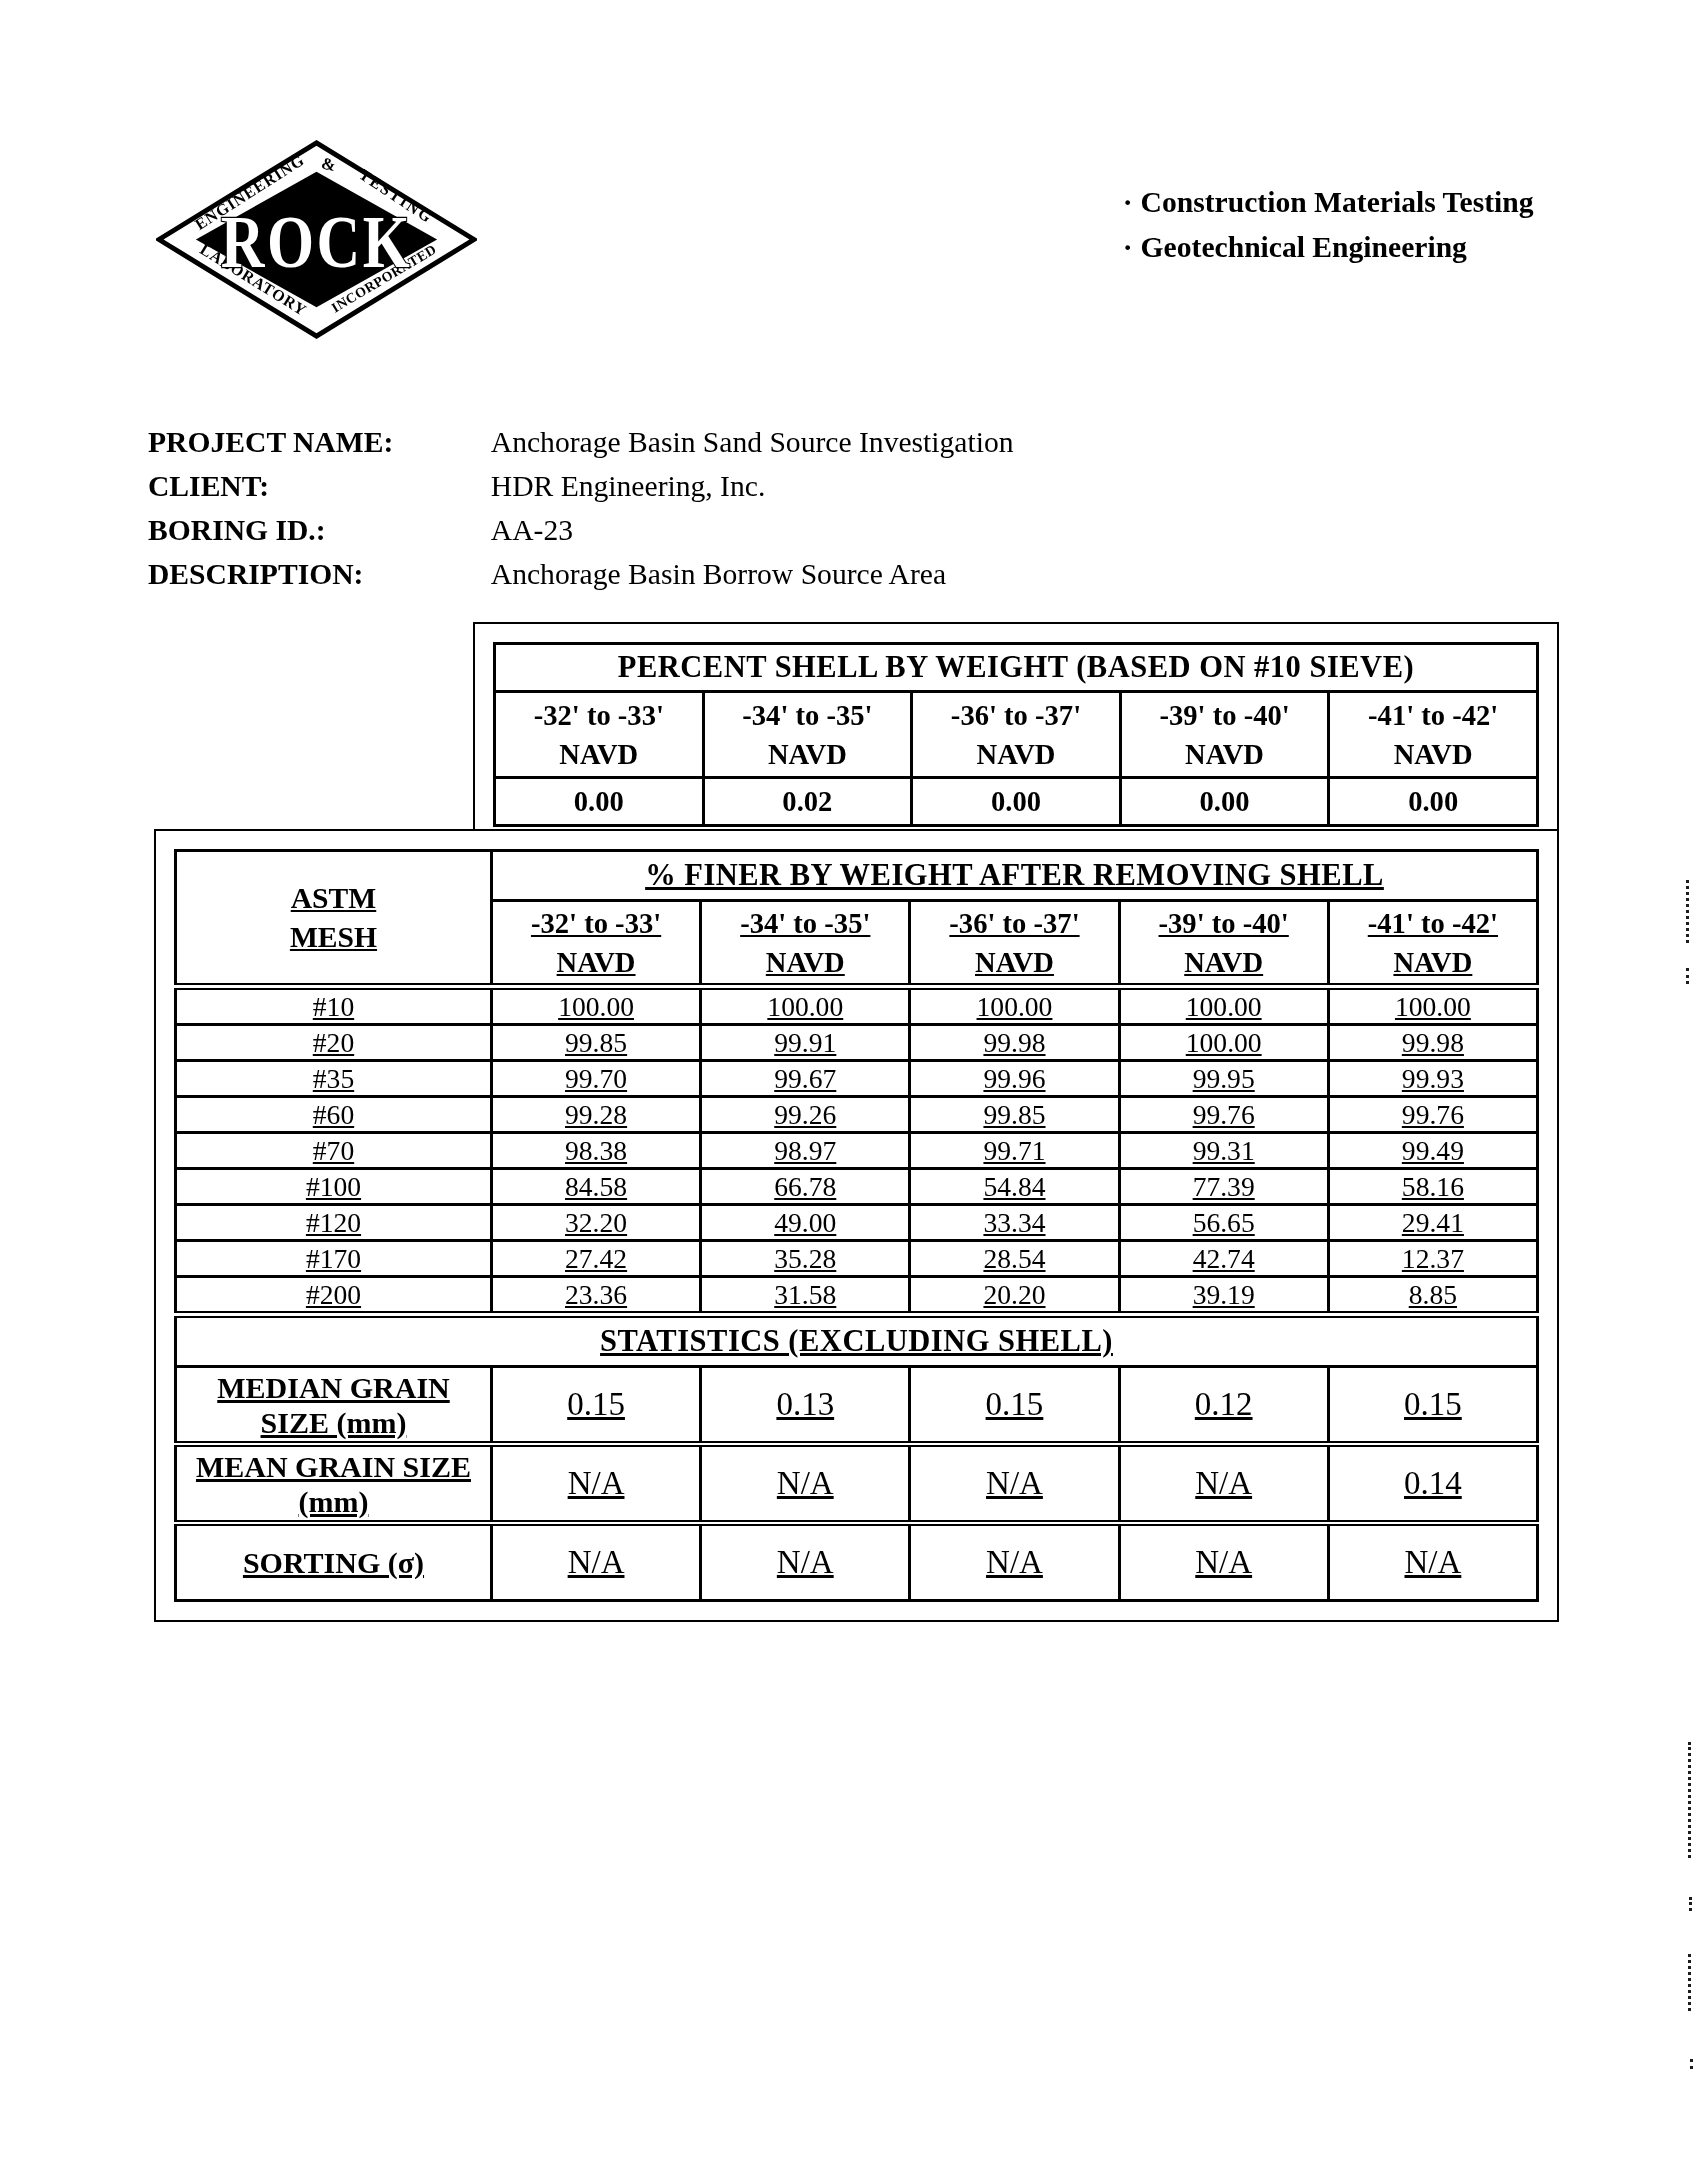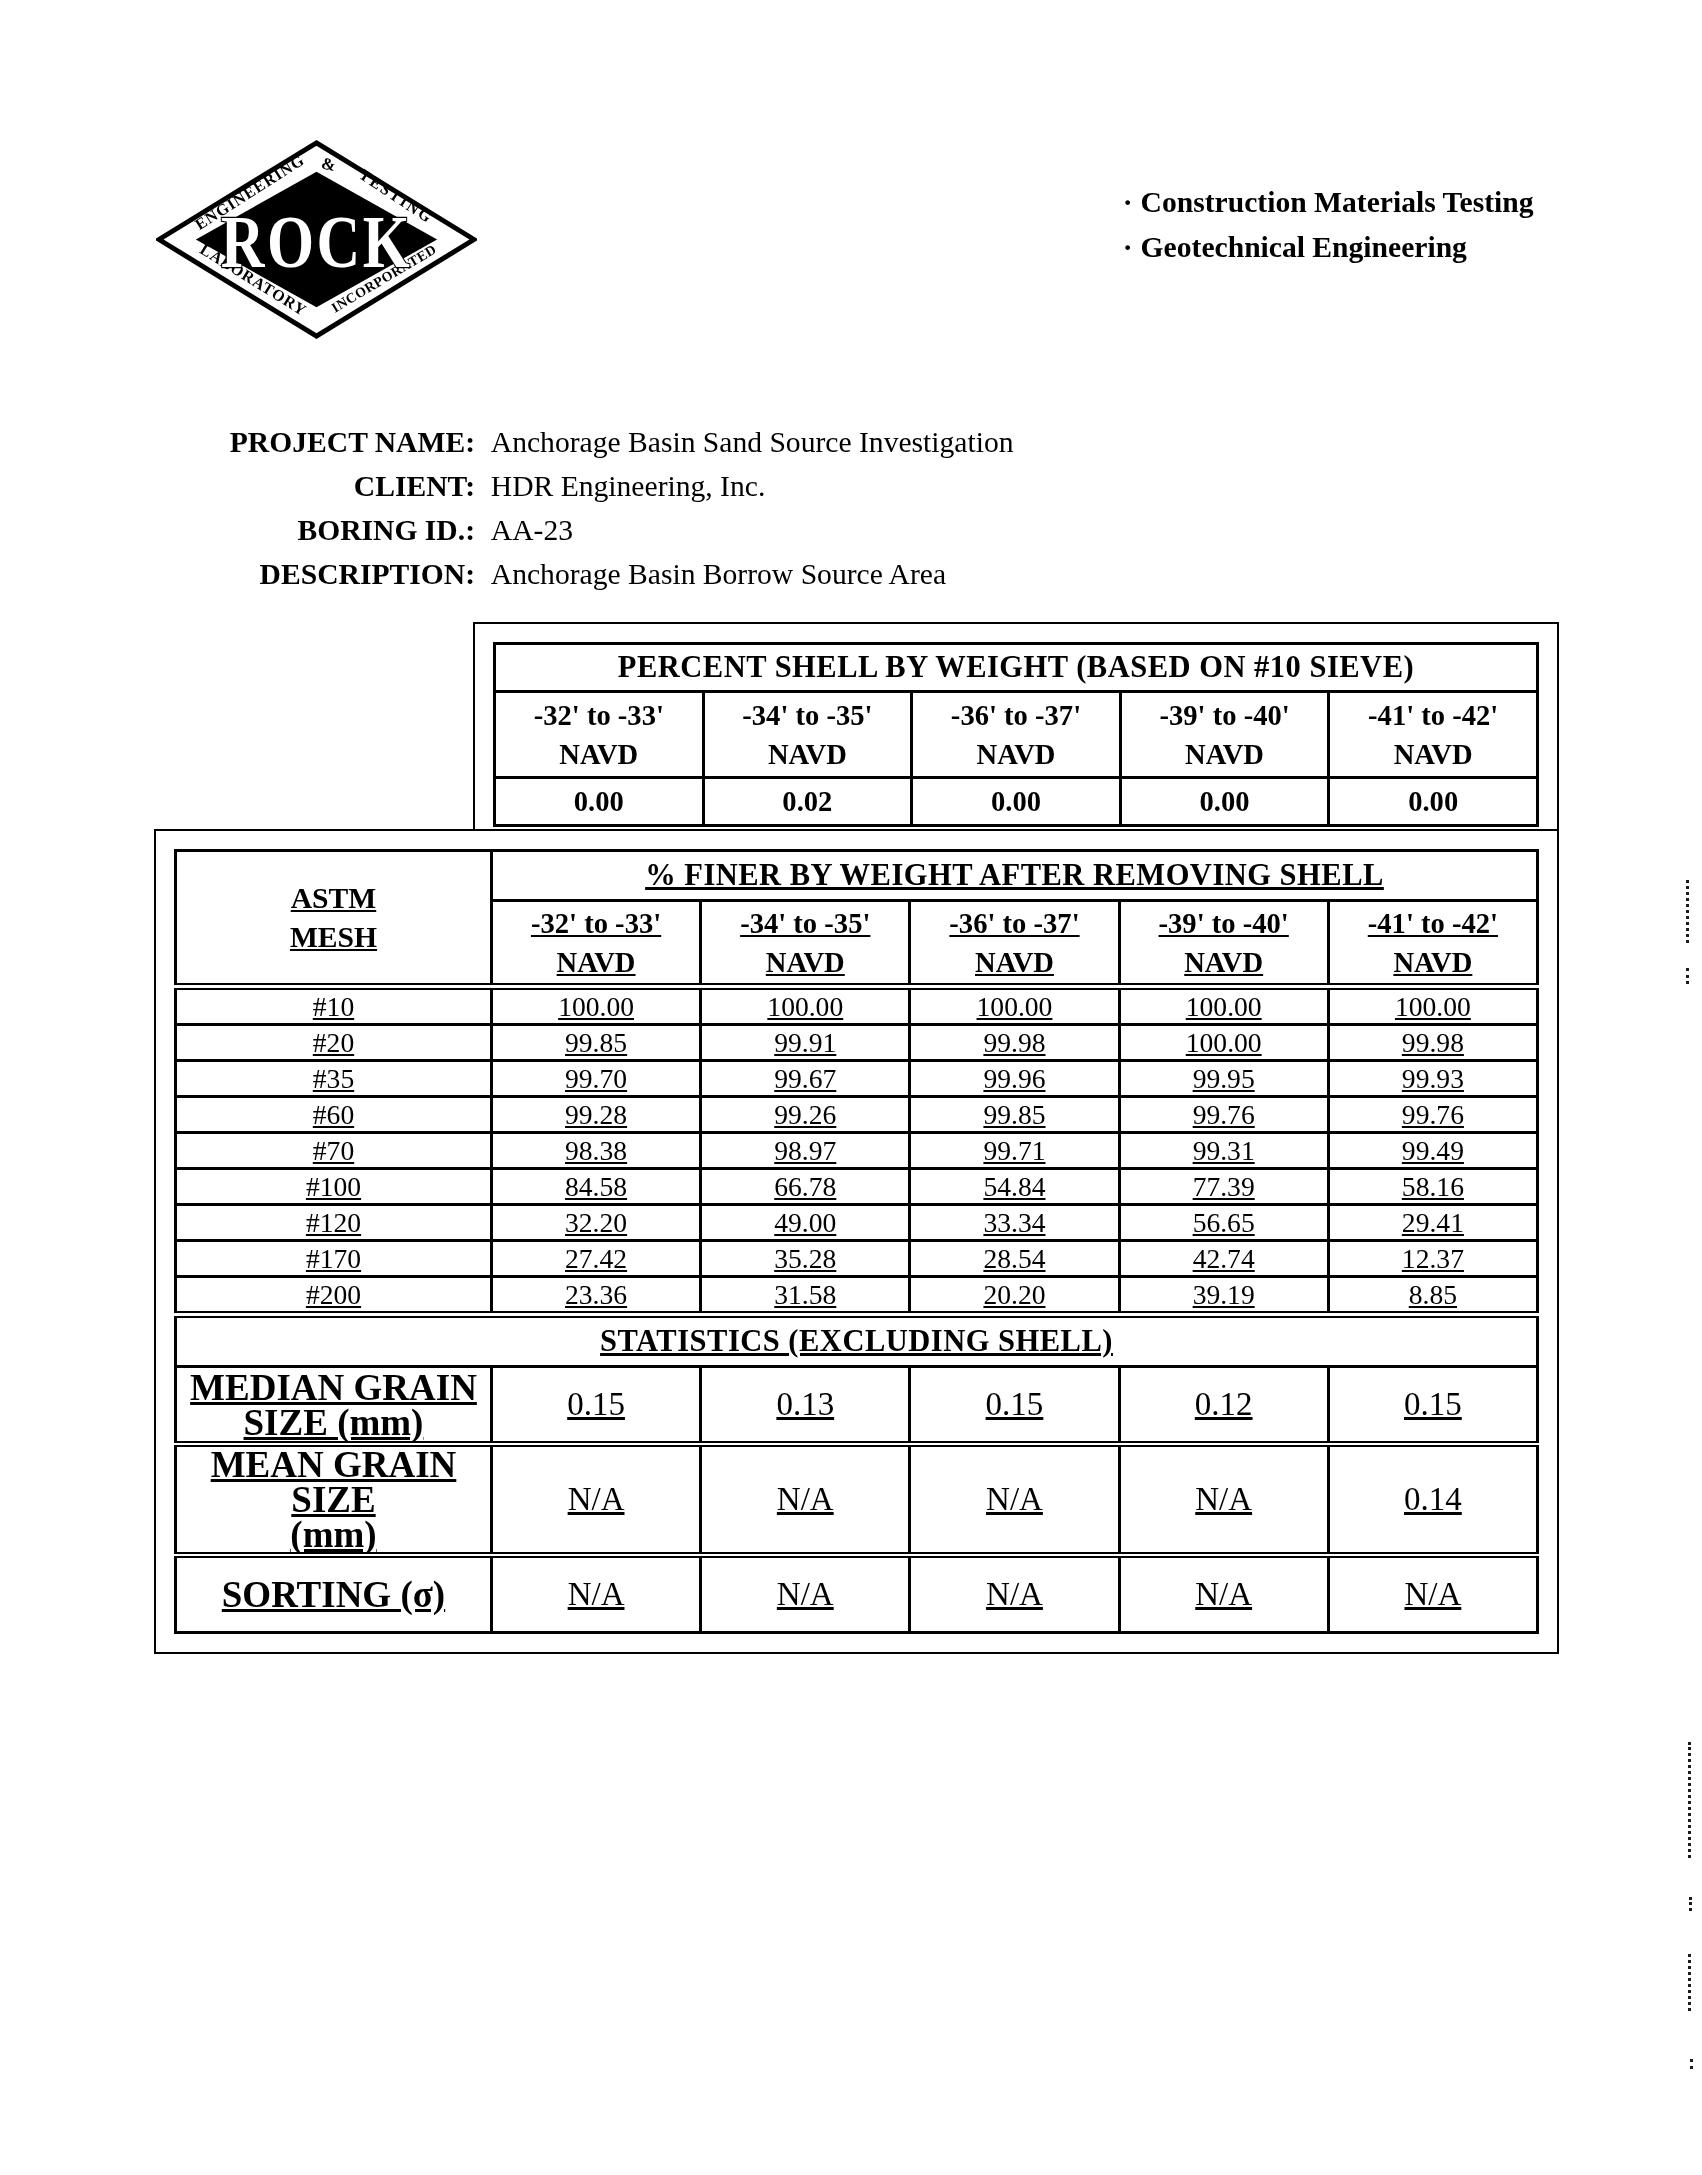--- a/index.html
+++ b/index.html
@@ -15,21 +15,21 @@
   .logo .brand { fill:#fff; stroke:#000; stroke-width:2.5; paint-order:stroke; letter-spacing:3px; }
 
   
   .services { position:absolute; left:1115px; top:180px; font-weight:bold; font-size:29.6px; line-height:45px; }
   .service-line { white-space:nowrap; }
   .service-bullet { display:inline-block; width:25.6px; text-align:center; }
 
   
   .project-info { position:absolute; left:148px; top:420px; font-size:29.6px; line-height:44px; }
   .pi-row { display:flex; }
-  .pi-label { width:327px; text-align:right; font-weight:bold; white-space:nowrap; }
+  .pi-label { width:327px; text-align:left; font-weight:bold; white-space:nowrap; }
   .pi-value { padding-left:15.8px; white-space:nowrap; }
 
   
   .tblwrap { position:absolute; background:#fff; border:2px solid #000; padding:18px; box-sizing:border-box; }
   table { border-collapse:collapse; width:100%; table-layout:fixed; }
   .t { border:3.9px solid #000; }
   td { border:3px solid #000; text-align:center; vertical-align:middle; padding:0; overflow:hidden; }
 
   #shell-wrap { left:473px; top:622px; width:1086px; }
   .t1-title td { font-weight:bold; font-size:30.5px; height:45px; border-bottom:3.9px solid #000; letter-spacing:0.5px; }
@@ -38,21 +38,21 @@
 
   #grad-wrap { left:154px; top:829px; width:1405px;text-decoration:underline; }
   .corner { font-weight:bold; font-size:29.6px; line-height:39px; }
   .t2-title { font-weight:bold; font-size:30.5px; height:47px; letter-spacing:0.5px; }
   .t2-hdr td { font-weight:bold; font-size:28.6px; line-height:39px; height:81px; }
   .t2-data td { font-size:27.6px; height:33px; border-top:3.9px solid #000; }
   .t2-data td.mesh { font-size:27.6px; }
   tr.major td { border-top:7.9px double #000; }
   .stats-band td { font-weight:bold; font-size:30.5px; height:47px; border-top:7.9px double #000; border-bottom:3.9px solid #000; letter-spacing:0.5px; }
   .t2-stat td { font-size:33px; height:73px; }
-  .t2-stat td.stat-label { font-weight:bold; font-size:37px; line-height:35px; }
+  .t2-stat td.stat-label { font-weight:bold; font-size:30px; line-height:35px; }
   tr.dblsep td { border-top:6.9px double #000; }
 
   
   .footnote { position:absolute; left:158px; top:1625px; font-size:29.6px; white-space:nowrap; }
 
   
   .artifact { position:absolute; width:0; border-left:3.9px dotted #1c1c1c; }
   .a1 { left:1686px; top:880px;  height:63px; }
   .a2 { left:1686px; top:968px;  height:15.8px; }
   .a3 { left:1688px; top:1742px; height:116px; }

